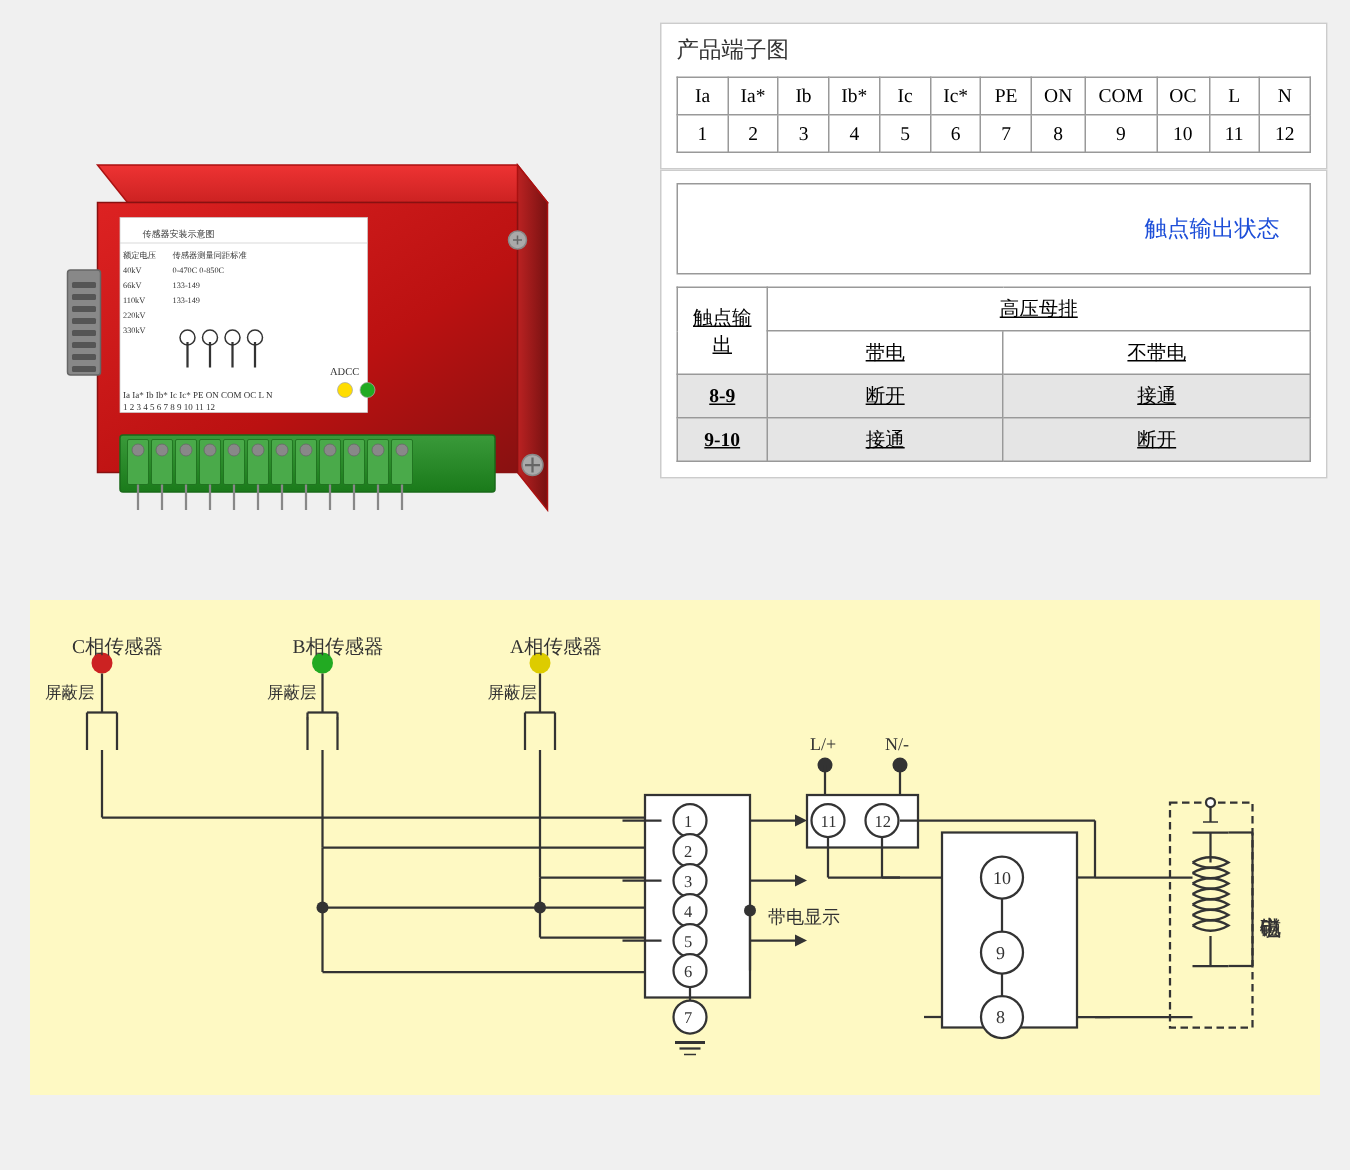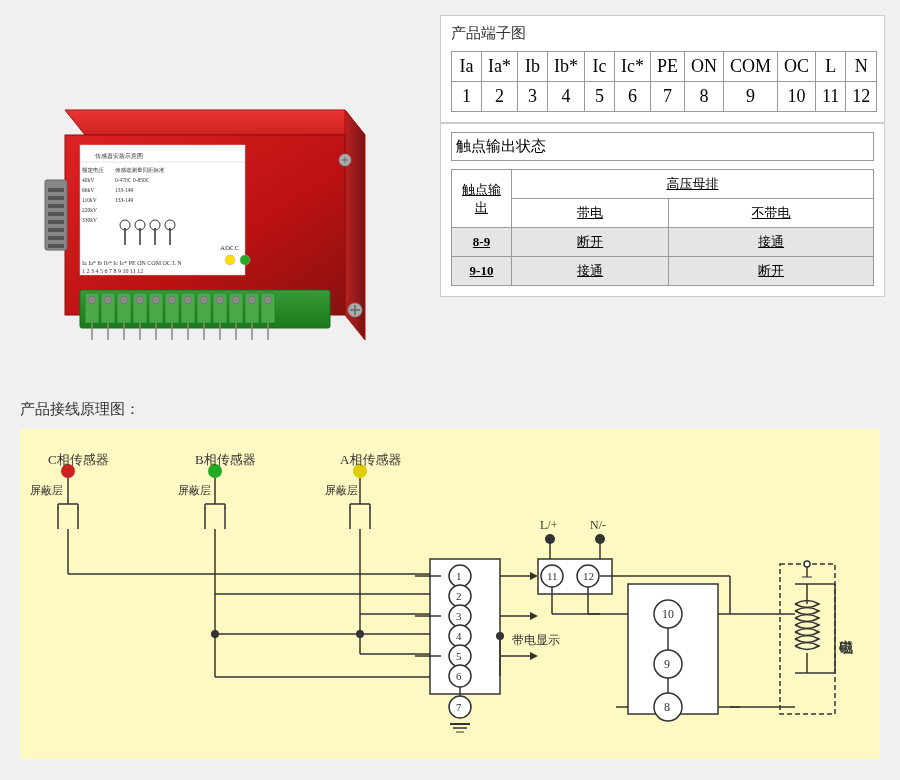--- a/index.html
+++ b/index.html
@@ -57,43 +57,43 @@
       font-weight: normal;
     }
     .terminal-table {
       border-collapse: collapse;
       width: 100%;
     }
     .terminal-table th, .terminal-table td {
       border: 1px solid #999;
       text-align: center;
       padding: 4px 6px;
-      font-size: 18px;
+      font-size: 13px;
       min-width: 30px;
     }
     .terminal-table th {
       background: #fff;
       font-weight: normal;
     }
     .terminal-table td {
       background: #fff;
     }
 
     
     .contact-state {
       background: white;
       border: 1px solid #ccc;
       padding: 8px 10px 10px;
     }
     .contact-state-title {
       font-size: 15px;
-      color: #000000;
-      text-align: left;
+      color: #1d4ed8;
+      text-align: right;
       margin-bottom: 8px;
-      padding: 4px;
+      padding: 20px;
       border: 1px solid #999;
       font-weight: normal;
     }
     .contact-table {
       border-collapse: collapse;
       width: 100%;
     }
     .contact-table th, .contact-table td {
       border: 1px solid #999;
       text-align: center;
@@ -342,21 +342,20 @@
               <td>接通</td>
               <td>断开</td>
             </tr>
           </tbody>
       </table>
     </div>
   </div>
 </div>
 
 <div class="bottom-section">
-  <div class="wiring-title">产品接线原理图：</div>
   <div class="wiring-diagram">
     <svg class="wiring-svg" viewBox="0 0 860 330">
 
       <circle cx="48" cy="42" r="7" fill="#cc2222"></circle>
       <text x="28" y="35" font-size="13" fill="#333" font-family="SimSun">C相传感器</text>
 
       <circle cx="195" cy="42" r="7" fill="#22aa22"></circle>
       <text x="175" y="35" font-size="13" fill="#333" font-family="SimSun">B相传感器</text>
 
       <circle cx="340" cy="42" r="7" fill="#ddcc00"></circle>

